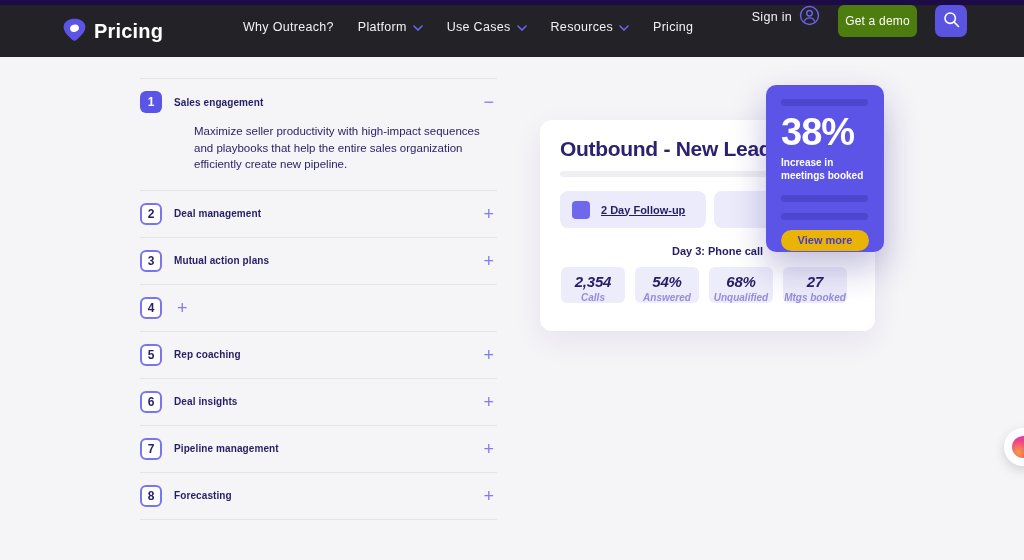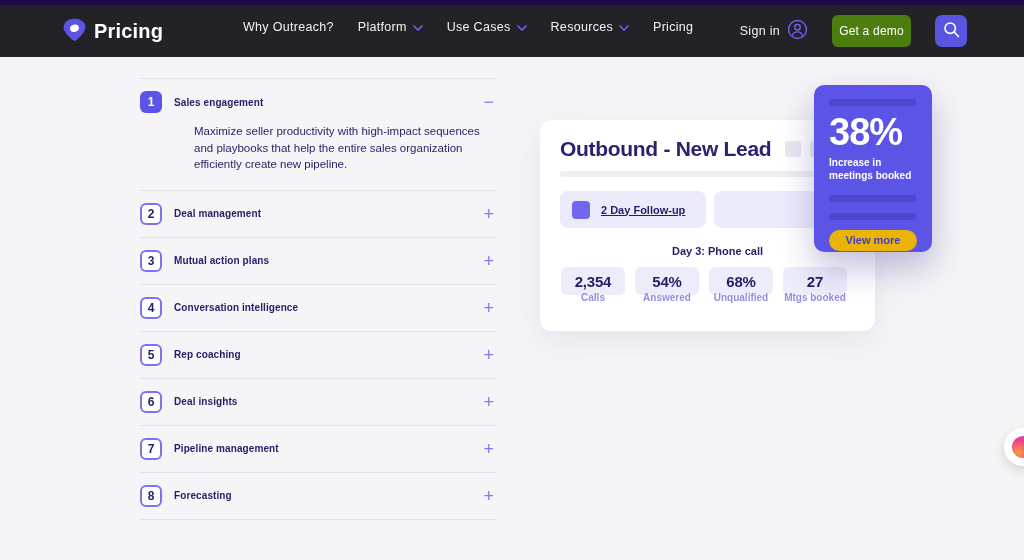--- a/index.html
+++ b/index.html
@@ -11,21 +11,21 @@
     color: #241e66;
   }
 
   
   .top-strip { position: absolute; left: 0; top: 0; width: 1024px; height: 5px; background: #1d0b47; }
   .nav { position: absolute; left: 0; top: 5px; width: 1024px; height: 52px; background: #232226; }
   .brand { position: absolute; left: 62px; top: 0; height: 52px; display: flex; align-items: center; gap: 7px; }
   .brand-name { color: #ffffff; font-size: 20px; font-weight: 700; letter-spacing: 0.2px; }
   .nav-links { position: absolute; left: 243px; top: 0; height: 44px; display: flex; align-items: center; gap: 24px; }
   .nav-link { display: flex; align-items: center; gap: 6px; color: #f2f2f4; font-size: 12.5px; letter-spacing: 0.3px; cursor: pointer; }
-  .nav-right { position: absolute; right: 57px; top: 0; height: 52px; display: flex; align-items: center; gap: 24px; }
+  .nav-right { position: absolute; right: 57px; top: 0; height: 52px; display: flex; align-items: flex-start; gap: 18px; }
   .sign-in { display: flex; align-items: center; gap: 7px; color: #f2f2f4; font-size: 12.5px; letter-spacing: 0.3px; cursor: pointer; }
   .btn-demo {
     width: 79px; height: 32px; background: #4d7c0f; color: #fff; border: none; border-radius: 6px;
     font-family: inherit; font-size: 12px; letter-spacing: 0.2px; cursor: pointer; display: flex; align-items: center; justify-content: center;
   }
   .btn-search {
     width: 32px; height: 32px; background: #5a54e0; border: none; border-radius: 7px;
     display: flex; align-items: center; justify-content: center; cursor: pointer;
   }
 
@@ -57,31 +57,30 @@
   .chip {
     height: 37px; border-radius: 8px; background: #ecebfb; display: flex; align-items: center; padding-left: 12px; gap: 11px;
   }
   .chip.c1 { width: 146px; }
   .chip.c2 { width: 152px; }
   .chip-sq { width: 18px; height: 18px; background: #6f68ec; border-radius: 4px; }
   .chip-label { font-size: 11px; font-weight: 700; color: #241e66; }
   .day-label { margin: 17px 0 0 20px; font-size: 11px; font-weight: 700; color: #241e66; text-align: center; }
   .tile-row { display: flex; gap: 10px; margin: 10px 0 0 21px; }
   .tile {
-    width: 64px; height: 28px; background: #edecfa; border-radius: 6px; text-align: center; padding-top: 6px;
+    width: 64px; height: 36px; background: #edecfa; border-radius: 6px; text-align: center; padding-top: 6px; font-style: italic;
   }
   .tile-value { font-size: 15px; font-weight: 700; color: #241e66; letter-spacing: -0.2px; }
   .tile-label { font-size: 10px; font-weight: 700; color: #938cdf; margin-top: 2px; }
 
   
   .stat-card {
     position: absolute; left: 766px; top: 85px; width: 118px; height: 167px;
     background: #5b54e6; border-radius: 10px; padding: 14px 15px;
     box-shadow: 0 16px 34px rgba(40,30,130,0.28);
-    margin-left: 48px;
   }
   .stat-bar { width: 87px; height: 7px; background: #4d46cf; border-radius: 3.5px; }
   .stat-big { color: #ffffff; font-size: 38px; font-weight: 600; letter-spacing: -1px; margin-top: 6px; line-height: 1.1; }
   .stat-caption { color: #ffffff; font-size: 10px; font-weight: 600; line-height: 1.3; margin-top: 2px; width: 90px; }
   .stat-bar.b2 { margin-top: 13px; }
   .stat-bar.b3 { margin-top: 11px; }
   .btn-viewmore {
     margin-top: 10px; width: 88px; height: 21px; background: #eab308; border: none; border-radius: 11px;
     color: #443cc8; font-family: inherit; font-size: 11px; font-weight: 700;
     display: flex; align-items: center; justify-content: center;
@@ -187,21 +186,20 @@
     <div class="acc-header">
       <span class="badge outline">3</span>
       <span class="acc-label">Mutual action plans</span>
       <span class="acc-toggle">+</span>
     </div>
   </div>
 
   <div class="acc-item">
     <div class="acc-header">
       <span class="badge outline">4</span>
-      <span class="acc-label">Conversation intelligence</span>
       <span class="acc-toggle">+</span>
     </div>
   </div>
 
   <div class="acc-item">
     <div class="acc-header">
       <span class="badge outline">5</span>
       <span class="acc-label">Rep coaching</span>
       <span class="acc-toggle">+</span>
     </div>

